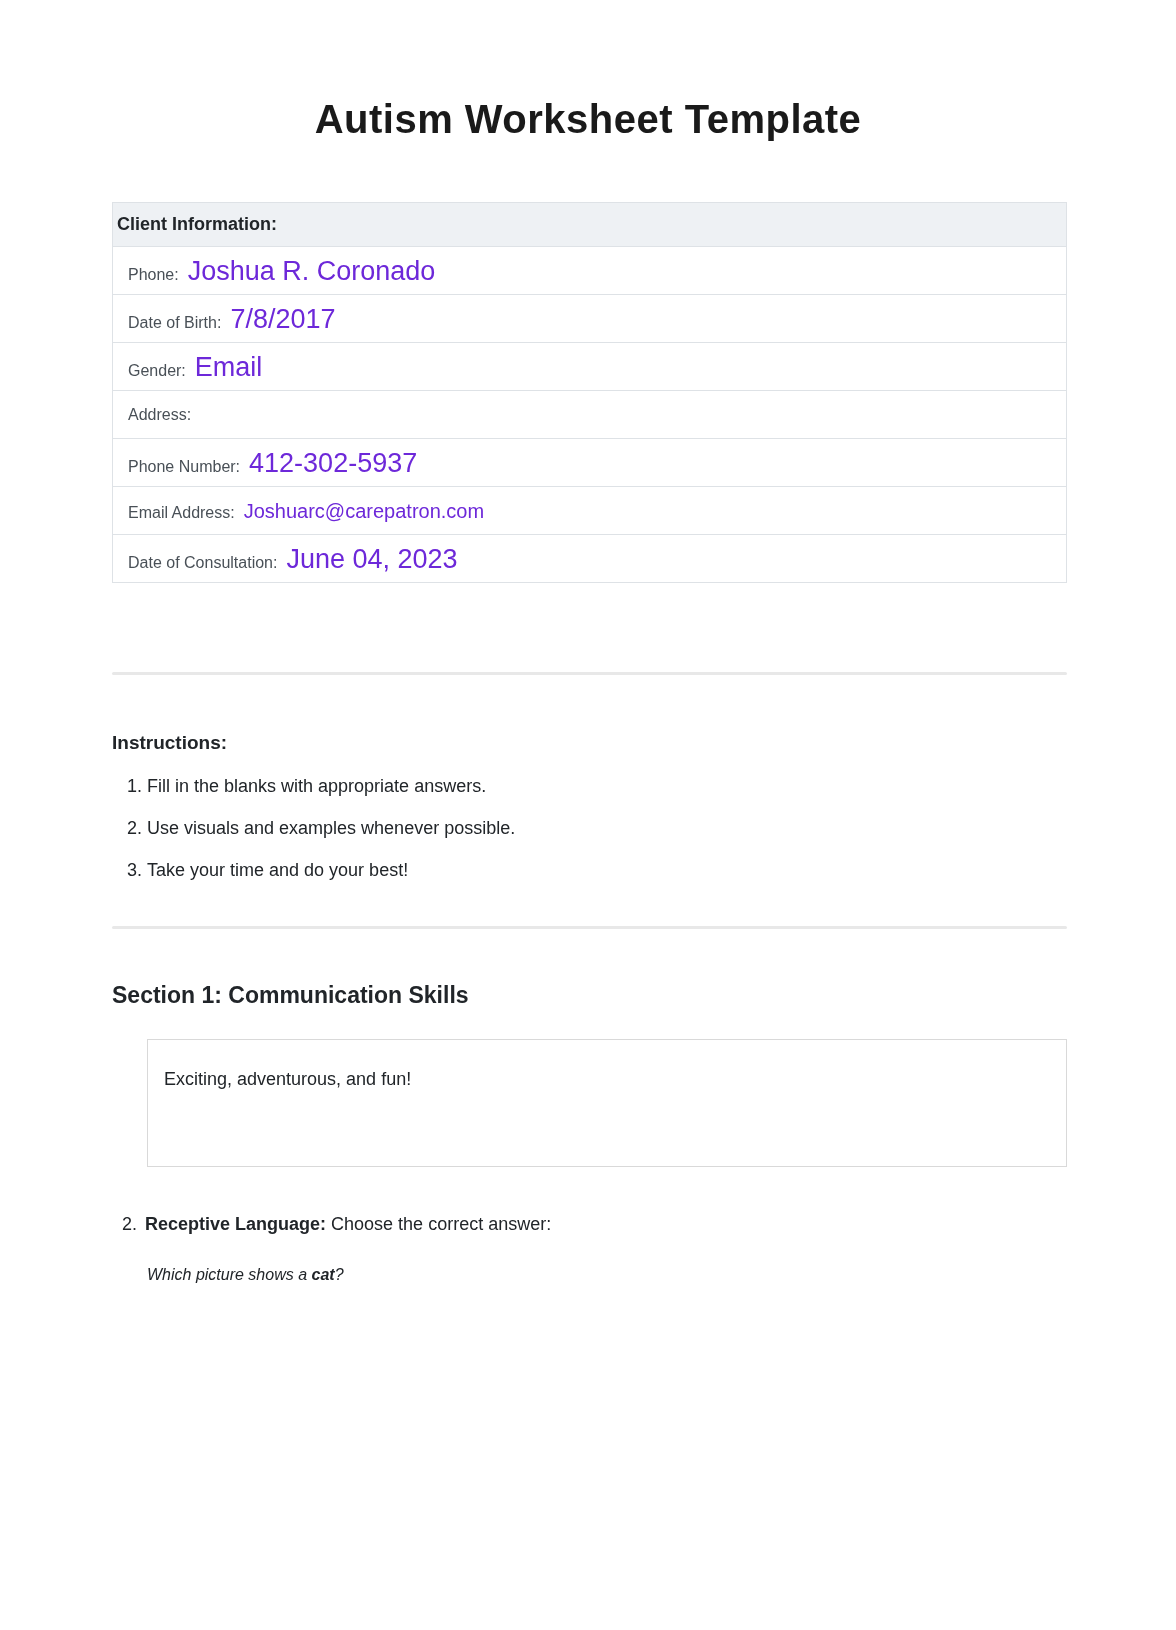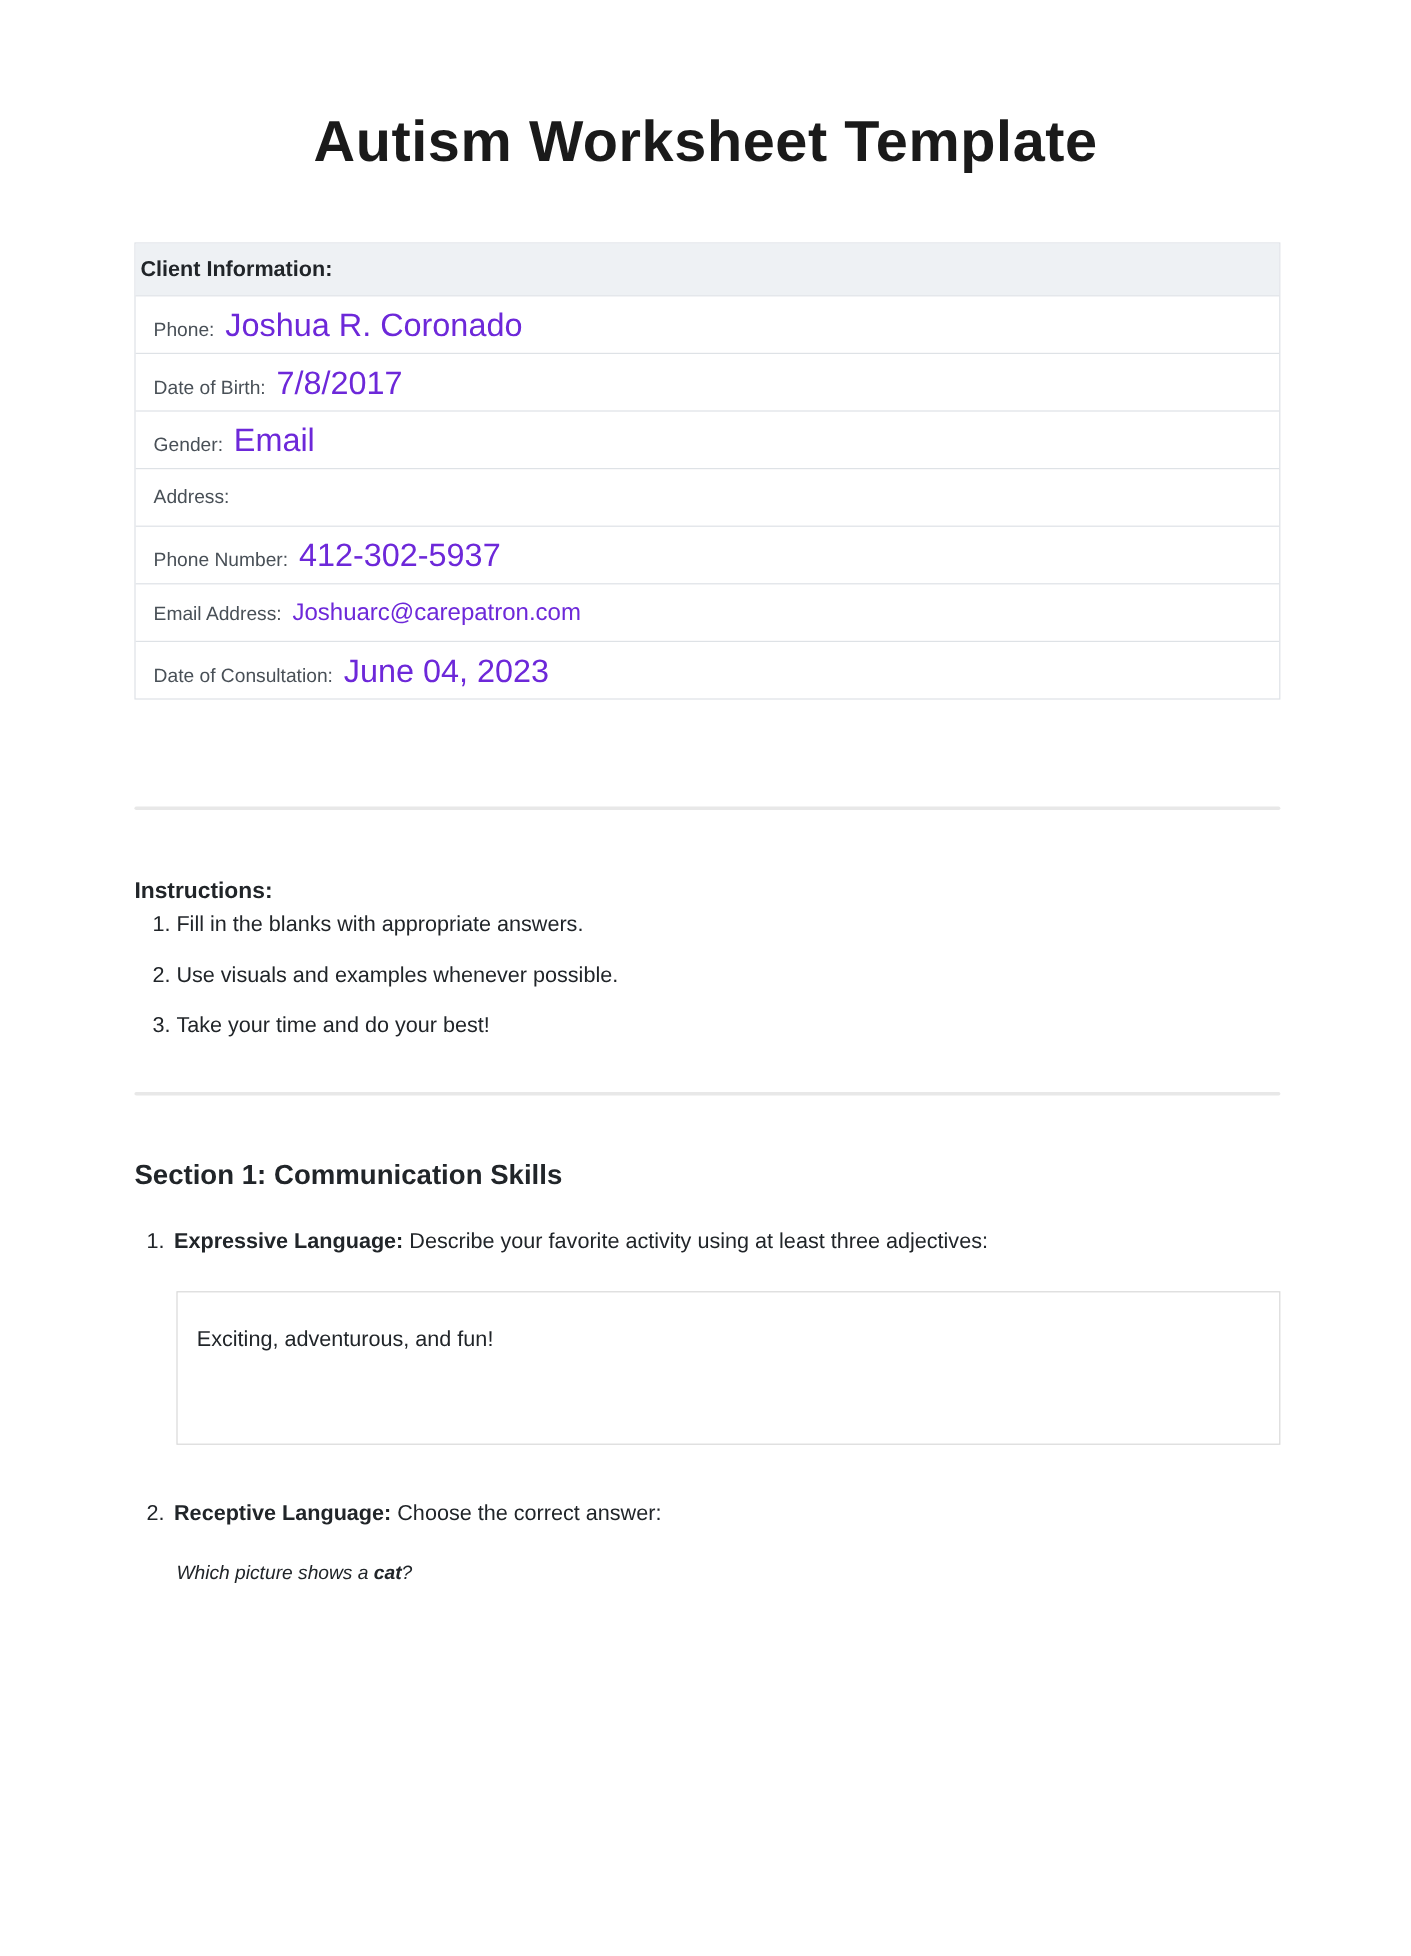--- a/index.html
+++ b/index.html
@@ -12,21 +12,21 @@
   .page {
     position: relative;
     width: 1176px;
     min-height: 1630px;
     background: #ffffff;
     overflow: hidden;
   }
   .doc-title {
     padding-top: 97px;
     text-align: center;
-    font-size: 48px;
+    font-size: 40px;
     line-height: 44px;
     font-weight: bold;
     color: #1a1a1a;
     letter-spacing: 0.5px;
   }
   .content {
     margin-left: 112px;
     width: 955px;
   }
   
@@ -73,21 +73,21 @@
   .divider-1 { margin-top: 89px; }
   .divider-2 { margin-top: 45px; }
   
   .instructions-heading {
     margin-top: 57px;
     font-size: 19px;
     line-height: 22px;
     font-weight: bold;
   }
   .instructions-list {
-    margin-top: 6px;
+    margin-top: 22px;
     padding-left: 35px;
     font-size: 18px;
     line-height: 21px;
     color: #212529;
   }
   .instructions-list li { margin-bottom: 21px; }
   .instructions-list li:last-child { margin-bottom: 0; }
   
   .section-heading {
     margin-top: 53px;
@@ -178,23 +178,20 @@
     <ol class="instructions-list">
       <li>Fill in the blanks with appropriate answers.</li>
       <li>Use visuals and examples whenever possible.</li>
       <li>Take your time and do your best!</li>
     </ol>
 
     <hr class="divider divider-2">
 
     <h2 class="section-heading">Section 1: Communication Skills</h2>
 
-    <p class="question question-1">
-      <span class="qnum">1.</span><strong>Expressive Language:</strong><span>Describe your favorite activity using at least three adjectives:</span>
-    </p>
 
     <div class="answer-box">Exciting, adventurous, and fun!</div>
 
     <p class="question question-2">
       <span class="qnum">2.</span><strong>Receptive Language:</strong><span>Choose the correct answer:</span>
     </p>
 
     <p class="sub-question">
       <span>Which picture shows a </span><span class="bold-word">cat</span><span>?</span>
     </p>

